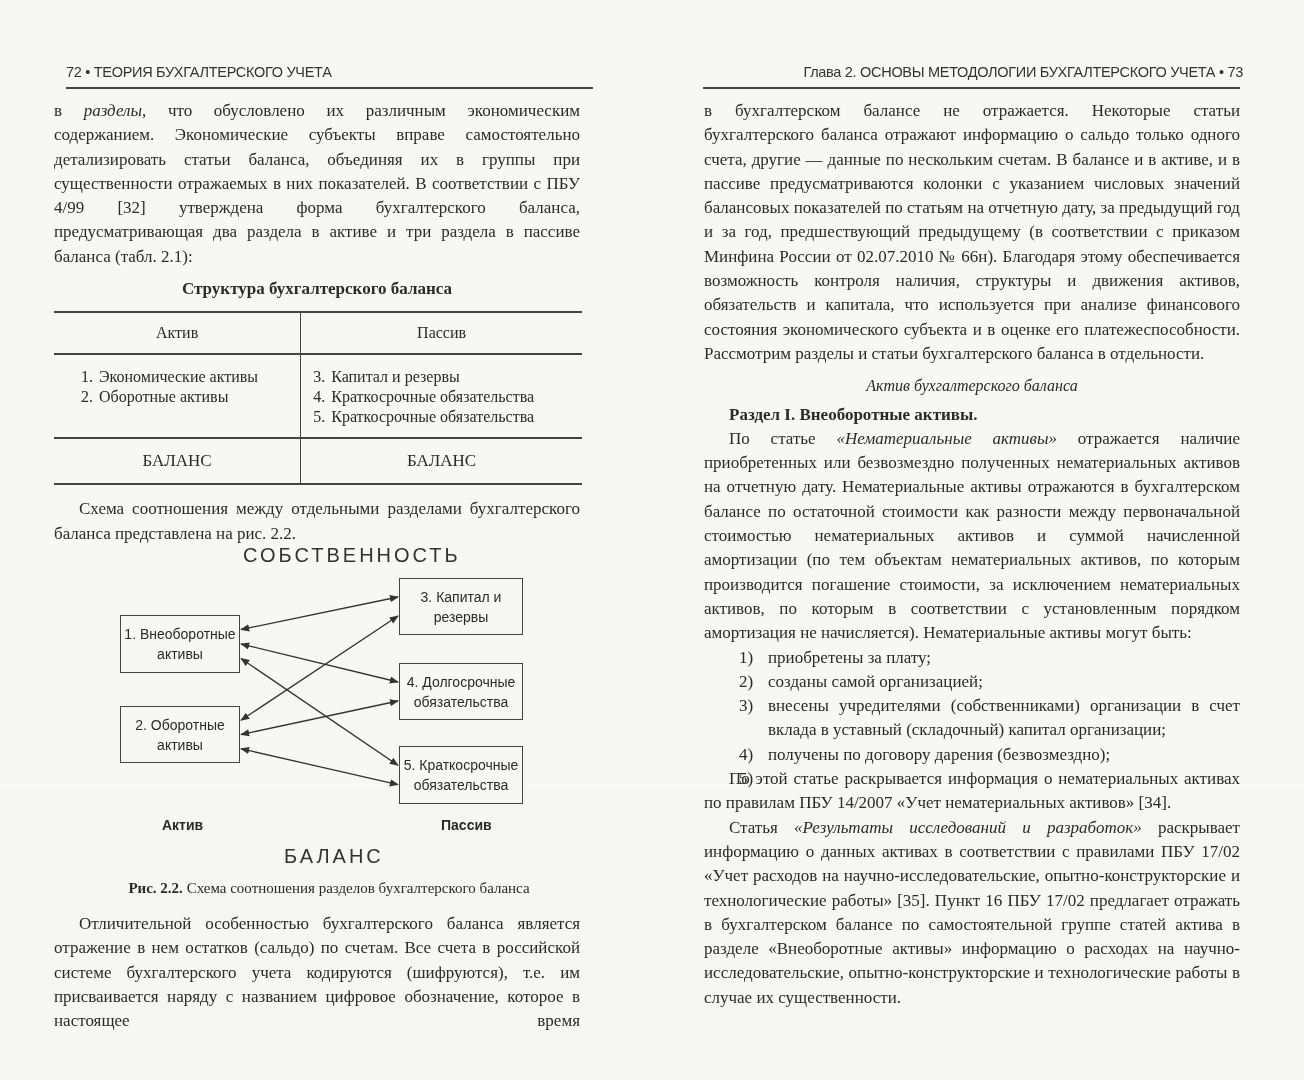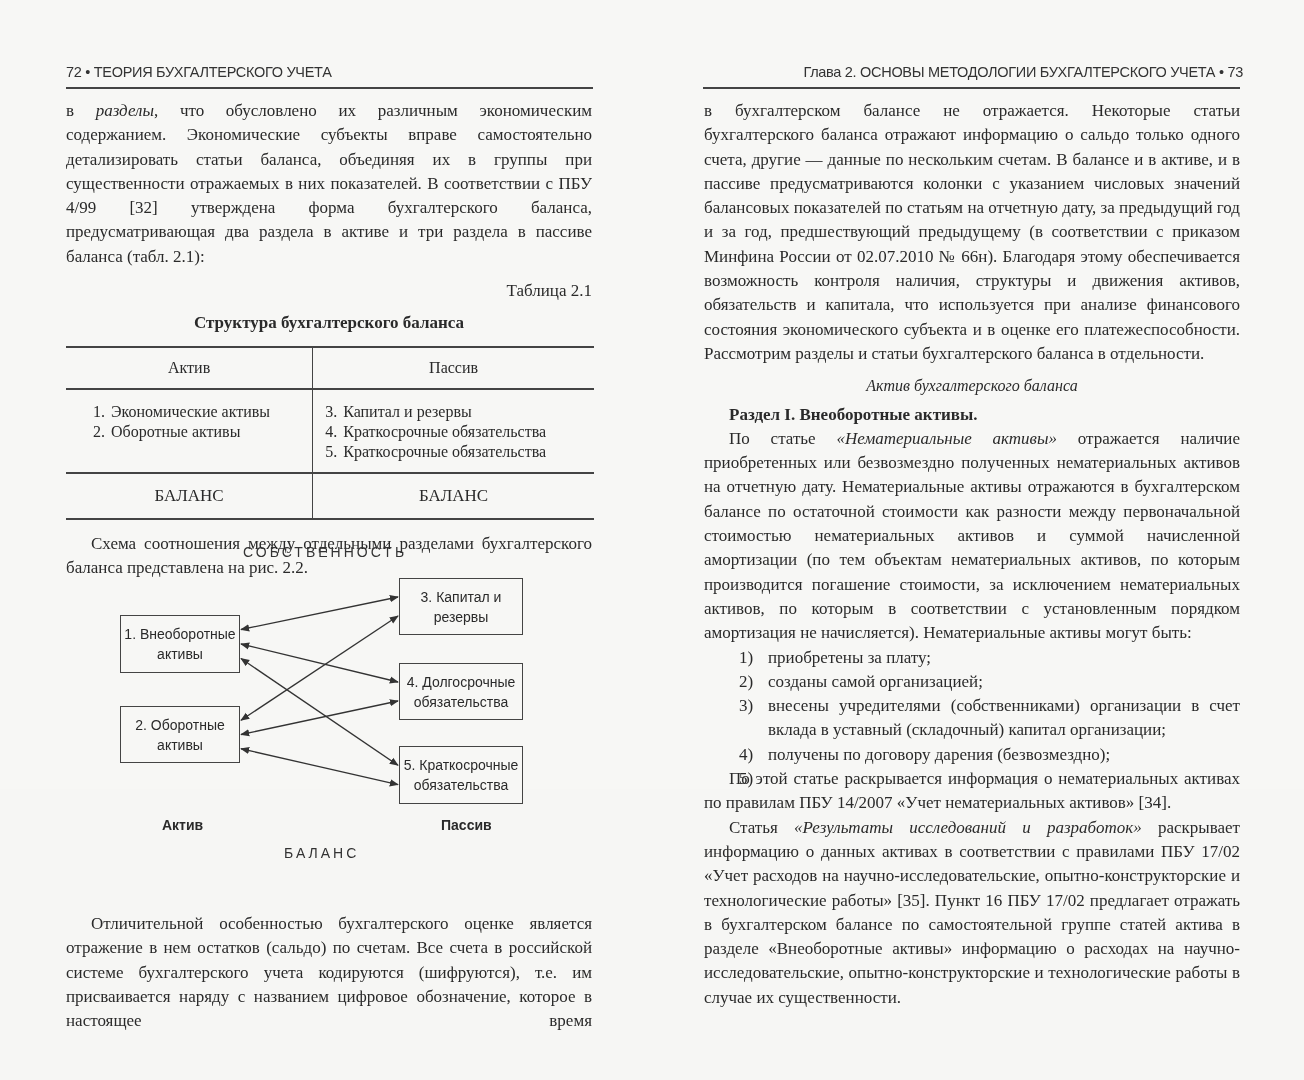--- a/index.html
+++ b/index.html
@@ -14,21 +14,21 @@
     position: absolute; top: 64px; font-family: "Liberation Sans", "DejaVu Sans", sans-serif;
     font-size: 14.5px; letter-spacing: -0.3px; color: #333; white-space: nowrap;
   }
   .head-rule { position: absolute; top: 87px; height: 2px; background: #444; }
   .left .running-head { left: 66px; }
   .left .head-rule { left: 66px; width: 527px; }
   .right .running-head { right: 61px; }
   .right .head-rule { left: 51px; width: 537px; }
 
   .text { position: absolute; font-size: 17px; line-height: 24.3px; text-align: justify; }
-  .left .text { left: 66px; width: 526px; }
+  .left .text { left: 54px; width: 526px; }
   .right .text { left: 52px; width: 536px; }
   p { margin: 0; }
   .indent { text-indent: 25px; }
   .text p.last { text-align-last: left; }
   .jl { text-align-last: justify; }
 
   .table-label { text-align: right; margin-top: 10px; }
   .table-title { text-align: center; font-weight: bold; font-size: 17px; margin-top: 8px; }
   table.struct { width: 528px; border-collapse: collapse; margin-top: 10px; font-size: 16px; }
   table.struct td { border-top: 2px solid #444; border-bottom: 2px solid #444; vertical-align: top; }
@@ -39,21 +39,21 @@
   .item { line-height: 20px; }
   .item .num { display: inline-block; width: 20px; text-align: right; margin-right: 6px; }
   .col-a .item { padding-left: 18px; }
   .col-p .item { padding-left: 0; }
 
   .diagram { position: absolute; left: 66px; top: 540px; width: 530px; height: 330px;
              font-family: "Liberation Sans", "DejaVu Sans", sans-serif; }
   .diagram svg { position: absolute; left: 0; top: 0; }
   .dbox { position: absolute; border: 1.5px solid #444; background: #f7f7f5; display: flex; align-items: center;
           justify-content: center; text-align: center; font-size: 14px; line-height: 20px; box-sizing: border-box; }
-  .dlabel { position: absolute; font-size: 14px; letter-spacing: 3px; color: #333; }
+  .dlabel { position: absolute; font-size: 20px; letter-spacing: 3px; color: #333; }
   .dbold { position: absolute; font-weight: bold; font-size: 14px; }
 
   .caption { position: absolute; left: 66px; width: 526px; top: 880px; text-align: center; font-size: 15px; }
   .caption b { font-weight: bold; }
 
   .subhead-italic { text-align: center; font-style: italic; font-weight: normal; font-size: 16px; margin-top: 8px; }
   .subhead-bold { font-weight: bold; margin-left: 25px; margin-top: 4px; }
   ol.list { list-style: none; margin: 0; padding: 0; }
   ol.list li { position: relative; padding-left: 64px; }
   ol.list li .n { position: absolute; left: 35px; }
@@ -61,21 +61,20 @@
 </head>
 <body>
 
 <div class="page left">
   <div class="running-head">72 • ТЕОРИЯ БУХГАЛТЕРСКОГО УЧЕТА</div>
   <div class="head-rule"></div>
 
   <div class="text" style="top:99px;">
     <p class="last"><span>в </span><i>разделы</i><span>, что обусловлено их различным экономическим содержанием. Экономические субъекты вправе самостоятельно детализировать статьи баланса, объединяя их в группы при существенности отражаемых в них показателей. В соответствии с ПБУ 4/99 [32] утверждена форма бухгалтерского баланса, предусматривающая два раздела в активе и три раздела в пассиве баланса (табл. 2.1):</span></p>
 
-    <div class="table-label">Таблица 2.1</div>
     <div class="table-title">Структура бухгалтерского баланса</div>
 
     <table class="struct">
       <tbody>
           <tr class="hdr">
         <td>Актив</td>
         <td>Пассив</td>
       </tr>
       <tr class="body">
         <td class="col-a">
@@ -116,23 +115,24 @@
     <div class="dbox" id="lbox0" style="left:54px; top:75px; width:120px; height:58px;">1. Внеоборотные активы</div>
     <div class="dbox" id="lbox1" style="left:54px; top:166px; width:120px; height:57px;">2. Оборотные активы</div>
     <div class="dbox" id="rbox0" style="left:333px; top:38px; width:124px; height:57px;">3. Капитал и резервы</div>
     <div class="dbox" id="rbox1" style="left:333px; top:123px; width:124px; height:57px;">4. Долгосрочные обязательства</div>
     <div class="dbox" id="rbox2" style="left:333px; top:206px; width:124px; height:58px;">5. Краткосрочные обязательства</div>
     <div class="dbold" style="left:96px; top:277px;">Актив</div>
     <div class="dbold" style="left:375px; top:277px;">Пассив</div>
     <div class="dlabel" style="left:218px; top:305px;">БАЛАНС</div>
   </div>
 
+  <div class="caption"><b>Рис. 2.2.</b><span> Схема соотношения разделов бухгалтерского баланса</span></div>
 
   <div class="text" style="top:912px;">
-    <p class="indent jl">Отличительной особенностью бухгалтерского оценке является отражение в нем остатков (сальдо) по счетам. Все счета в российской системе бухгалтерского учета кодируются (шифруются), т.е. им присваивается наряду с названием цифровое обозначение, которое в настоящее время</p>
+    <p class="indent jl">Отличительной особенностью бухгалтерского баланса является отражение в нем остатков (сальдо) по счетам. Все счета в российской системе бухгалтерского учета кодируются (шифруются), т.е. им присваивается наряду с названием цифровое обозначение, которое в настоящее время</p>
   </div>
 </div>
 
 <div class="page right">
   <div class="running-head">Глава 2.  ОСНОВЫ МЕТОДОЛОГИИ БУХГАЛТЕРСКОГО УЧЕТА • 73</div>
   <div class="head-rule"></div>
 
   <div class="text" style="top:99px;">
     <p class="last">в бухгалтерском балансе не отражается. Некоторые статьи бухгалтерского баланса отражают информацию о сальдо только одного счета, другие — данные по нескольким счетам. В балансе и в активе, и в пассиве предусматриваются колонки с указанием числовых значений балансовых показателей по статьям на отчетную дату, за предыдущий год и за год, предшествующий предыдущему (в соответствии с приказом Минфина России от 02.07.2010 № 66н). Благодаря этому обеспечивается возможность контроля наличия, структуры и движения активов, обязательств и капитала, что используется при анализе финансового состояния экономического субъекта и в оценке его платежеспособности. Рассмотрим разделы и статьи бухгалтерского баланса в отдельности.</p>
     <div class="subhead-italic">Актив бухгалтерского баланса</div>

